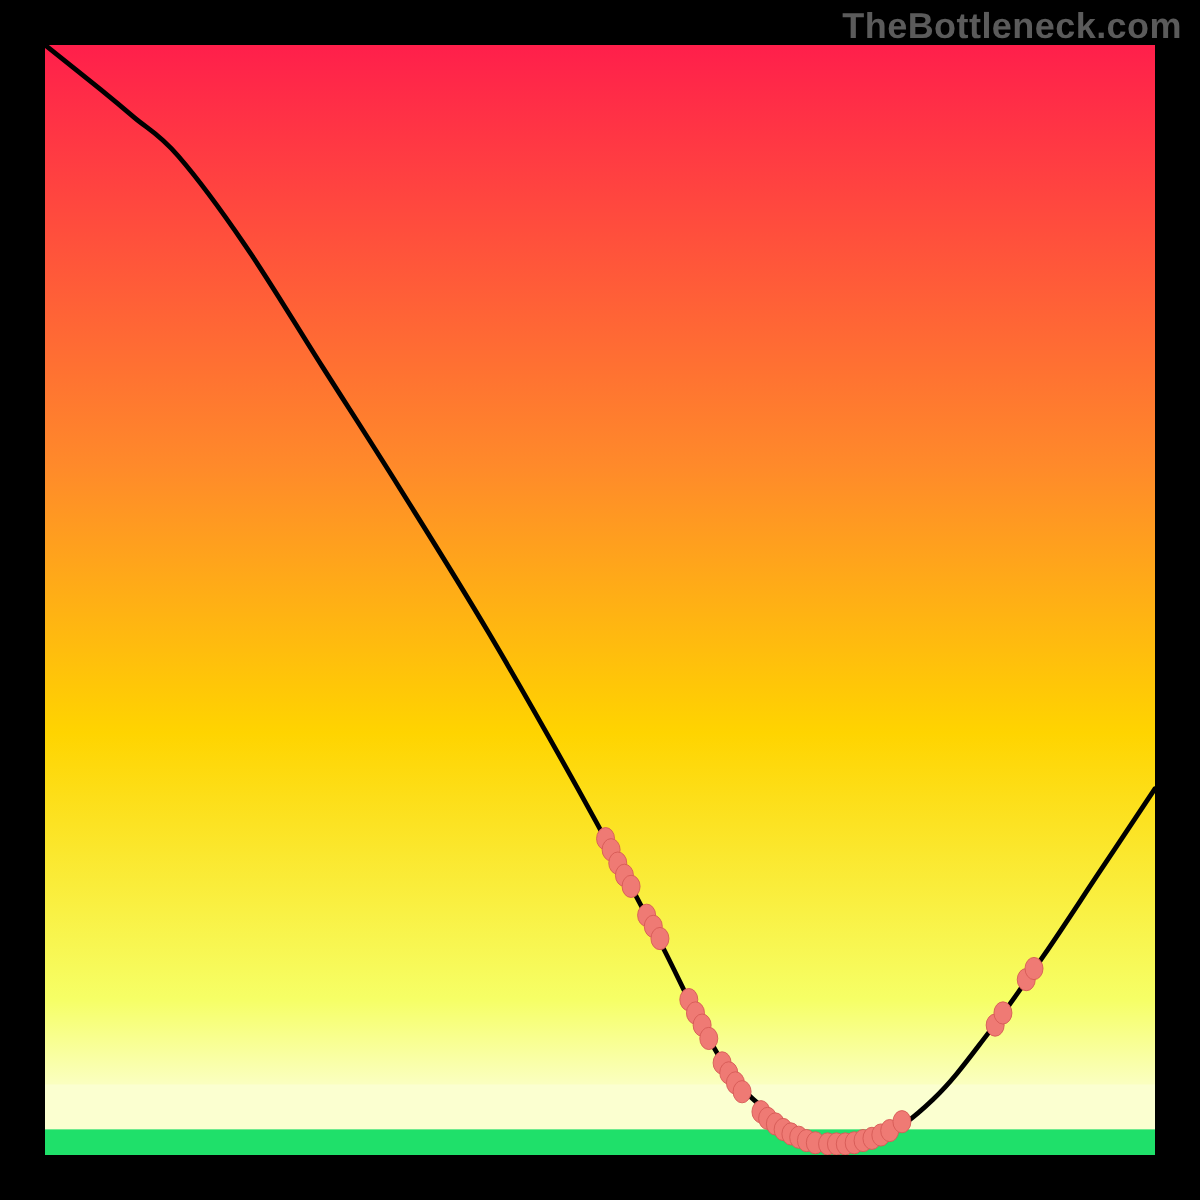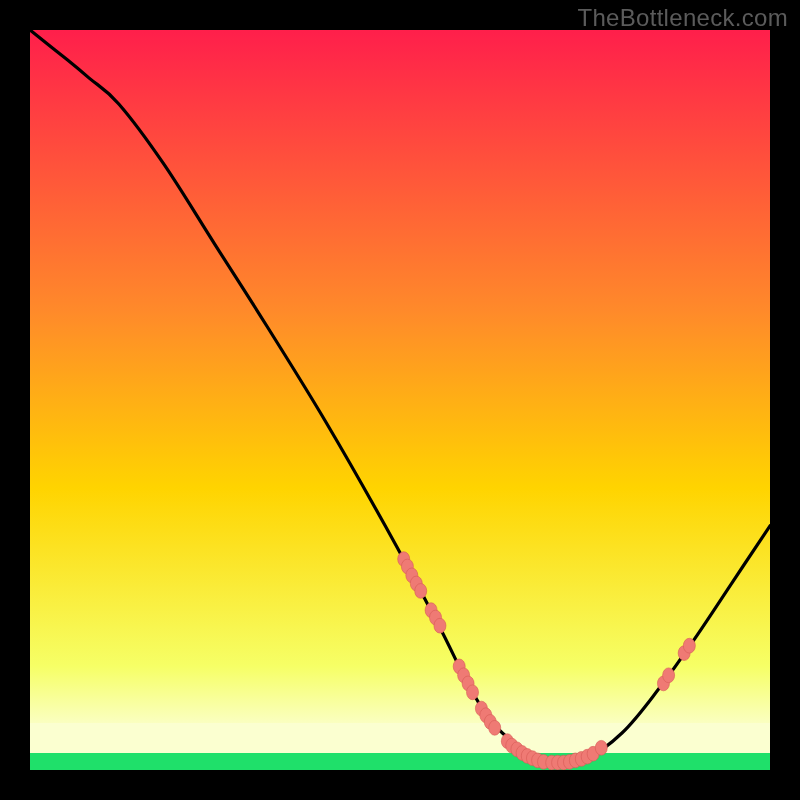--- a/index.html
+++ b/index.html
@@ -16,21 +16,21 @@
     width: 800px;
     height: 800px;
     background: #000;
   }
   .watermark {
     position: absolute;
     top: 4px;
     right: 12px;
     color: #5b5b5b;
     font-size: 24px;
-    font-weight: 400;
+    font-weight: 700;
     letter-spacing: 0.3px;
     z-index: 10;
   }
   svg.plot {
     position: absolute;
     left: 30px;
     top: 30px;
     width: 740px;
     height: 740px;
     display: block;

